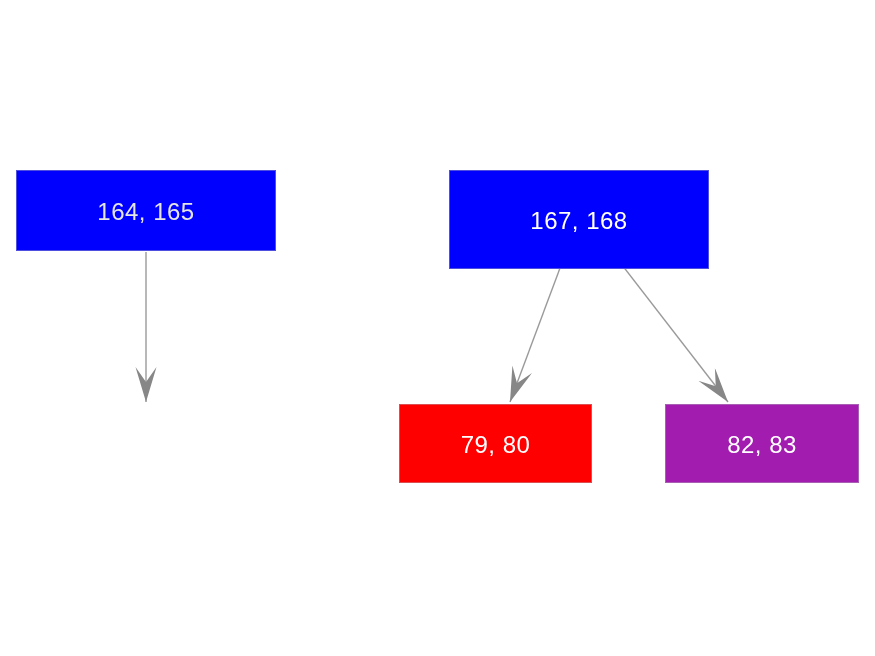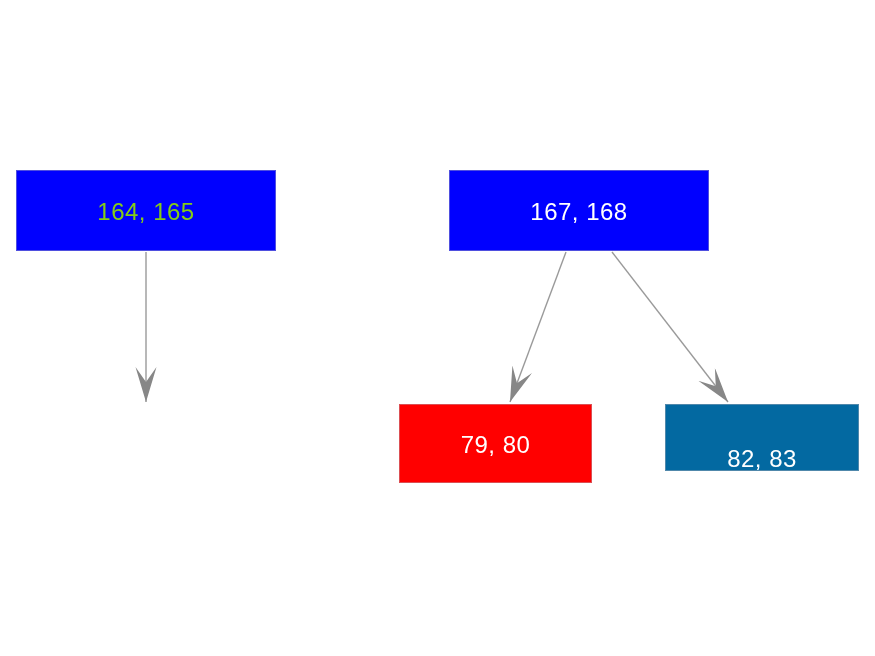--- a/index.html
+++ b/index.html
@@ -50,25 +50,25 @@
         <path d="M35,10.5 L0,0 L15,10.5 L0,21 Z" fill="#878787"></path>
       </marker>
     </defs>
     <g>
         <line x1="146" y1="252" x2="146" y2="402" stroke="#9a9a9a" stroke-width="1.4" marker-end="url(#arrowhead)"></line>
         <line x1="566" y1="252" x2="510" y2="402" stroke="#9a9a9a" stroke-width="1.4" marker-end="url(#arrowhead)"></line>
         <line x1="612" y1="252" x2="728" y2="402" stroke="#9a9a9a" stroke-width="1.4" marker-end="url(#arrowhead)"></line>
       </g>
   </svg>
 
-<div class="node" style="left: 16px; top: 170px; width: 260px; height: 81px; background: rgb(0, 0, 255); color: #84cc16;">
+<div class="node" style="left: 16px; top: 170px; width: 260px; height: 81px; background: rgb(0, 0, 255); color: #e5e5e5;">
       <span>164, 165</span>
     </div>
-    <div class="node" style="left: 449px; top: 170px; width: 260px; height: 81px; background: rgb(0, 0, 255); color: rgb(255, 255, 255);">
+    <div class="node" style="left: 449px; top: 170px; width: 260px; height: 99px; background: rgb(0, 0, 255); color: rgb(255, 255, 255);">
       <span>167, 168</span>
     </div>
     <div class="node" style="left: 399px; top: 404px; width: 193px; height: 79px; background: rgb(255, 0, 0); color: rgb(255, 255, 255);">
       <span>79, 80</span>
     </div>
-    <div class="node" style="left: 665px; top: 404px; width: 194px; height: 67px; background: #0369a1; color: rgb(255, 255, 255); align-items: flex-end;">
+    <div class="node" style="left: 665px; top: 404px; width: 194px; height: 79px; background: #a21caf; color: rgb(255, 255, 255);">
       <span>82, 83</span>
     </div>
   </div>
 
 </body></html>

